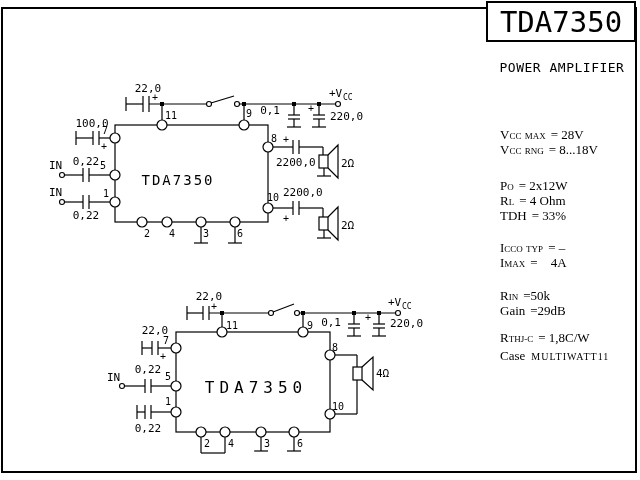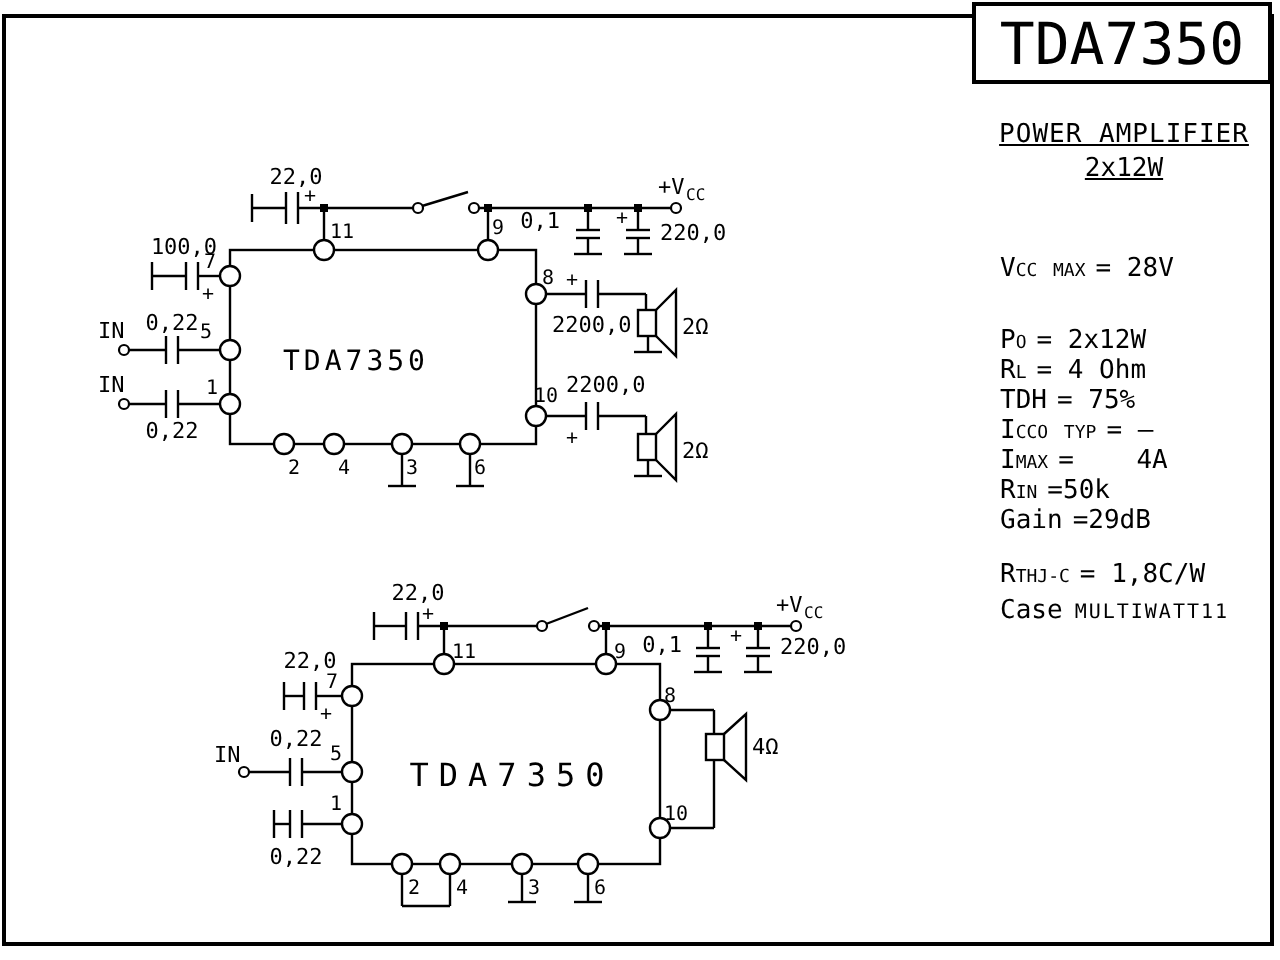--- a/index.html
+++ b/index.html
@@ -19,30 +19,30 @@
   svg .plus{font-size:10px;}
   svg .icname{font-size:14px;letter-spacing:2px;}
   svg .icname2{font-size:16px;letter-spacing:5px;}
   svg .vccsub{font-size:8px;}
   .titlebox{
     position:absolute;left:486px;top:1px;width:150px;height:41px;
     border:2px solid #000;background:#fff;box-sizing:border-box;
     display:flex;align-items:center;justify-content:center;
   }
   .titlebox span{font-size:29px;letter-spacing:0px;}
-  .subtitle{position:absolute;left:488px;top:60px;width:148px;text-align:center;text-decoration:underline;}
+  .subtitle{position:absolute;left:488px;top:60px;width:148px;text-align:center;}
   .subtitle .l1{font-size:13px;letter-spacing:0.5px;}
   .subtitle .l2{font-size:13px;margin-top:2px;}
   .specs{position:absolute;left:500px;top:127px;width:138px;}
-  .spec-line{height:15px;line-height:15px;white-space:pre;font-size:13px;}
+  .spec-line{height:15px;line-height:15px;white-space:pre;font-size:13px;font-family:Liberation Serif, serif;}
   .spec-line .sub{font-size:9px;}
   .spec-line .val{margin-left:5px;}
   .g2{margin-top:21px;}
-  .g3{}
-  .g4{}
+  .g3{margin-top:17px;}
+  .g4{margin-top:18px;}
   .g5{margin-top:12px;}
   .case-line{margin-top:3px;}
   .case-line .val{font-size:10px;letter-spacing:1px;margin-left:6px;}
 </style>
 </head>
 <body>
 
 <svg width="640" height="480" viewBox="0 0 640 480">
 
   <rect class="frame" x="2" y="8" width="634" height="464"></rect>
@@ -346,29 +346,29 @@
     </g>
   </g>
 </svg>
 
 <div class="titlebox">
   <span>TDA7350</span>
 </div>
 
 <div class="subtitle">
   <div class="l1">POWER AMPLIFIER</div>
-  <div class="l2">2x12W</div>
 </div>
 
 <div class="specs">
   <div class="spec-line"><span class="base">V</span><span class="sub">CC</span> <span class="sub">MAX</span><span class="val">= 28V</span></div>
+  <div class="spec-line"><span class="base">V</span><span class="sub">CC</span> <span class="sub">RNG</span><span class="val">= 8...18V</span></div>
 
   <div class="spec-line g2"><span class="base">P</span><span class="sub">O</span><span class="val">= 2x12W</span></div>
   <div class="spec-line"><span class="base">R</span><span class="sub">L</span><span class="val">= 4 Ohm</span></div>
-  <div class="spec-line"><span class="base">TDH</span><span class="val">= 75%</span></div>
+  <div class="spec-line"><span class="base">TDH</span><span class="val">= 33%</span></div>
 
   <div class="spec-line g3"><span class="base">I</span><span class="sub">CCO</span> <span class="sub">TYP</span><span class="val">= –</span></div>
   <div class="spec-line"><span class="base">I</span><span class="sub">MAX</span><span class="val">=    4A</span></div>
 
   <div class="spec-line g4"><span class="base">R</span><span class="sub">IN</span><span class="val">=50k</span></div>
   <div class="spec-line"><span class="base">Gain</span><span class="val">=29dB</span></div>
 
   <div class="spec-line g5"><span class="base">R</span><span class="sub">THJ-C</span><span class="val">= 1,8C/W</span></div>
   <div class="spec-line case-line"><span class="base">Case</span><span class="val">MULTIWATT11</span></div>
 </div>

